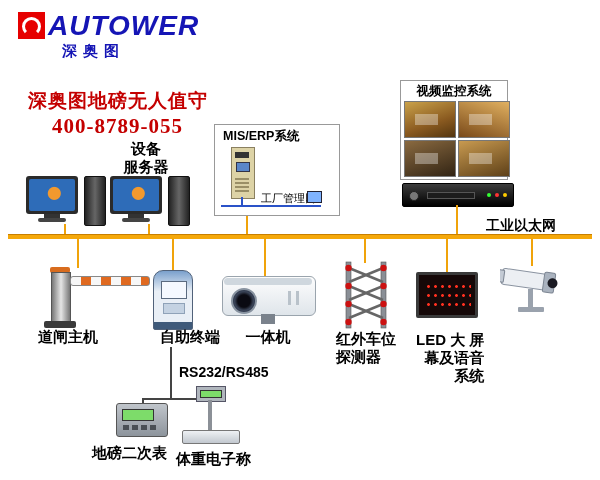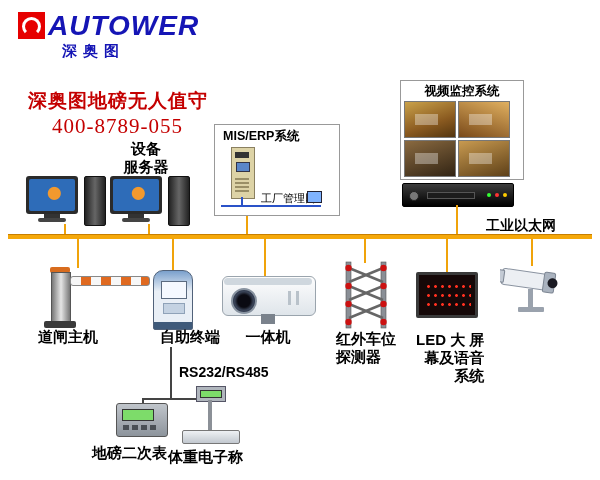--- a/index.html
+++ b/index.html
@@ -11,21 +11,21 @@
   .logo-row{display:flex;align-items:flex-start;}
   .logo-sq{width:27px;height:27px;background:#e60000;margin-right:3px;}
   .logo-sq span{display:block;width:13px;height:13px;margin:5px auto 0;border:3px solid #fff;
                 border-bottom-color:transparent;border-radius:50%;}
   .logo-text{font-size:28px;font-weight:bold;font-style:italic;color:#1515b5;letter-spacing:1px;line-height:27px;}
   .logo-cn{color:#1515b5;font-weight:bold;font-size:15px;letter-spacing:6px;padding-left:44px;margin-top:3px;}
 
   
   .red-title{font-family:"Liberation Serif","DejaVu Serif",serif;font-weight:bold;color:#c40000;
              font-size:19px;letter-spacing:1px;}
-  .red-phone{font-family:"Liberation Serif","DejaVu Serif",serif;font-weight:normal;color:#c40000;
+  .red-phone{font-family:"Liberation Serif","DejaVu Serif",serif;font-weight:bold;color:#c40000;
              font-size:21px;letter-spacing:1px;}
 
   
   .lbl{font-size:15px;font-weight:bold;color:#000;line-height:18px;white-space:nowrap;}
   .ctr{text-align:center;}
 
   
   .pc{width:80px;height:48px;}
   .pc .tower{position:absolute;right:0;top:0;width:20px;height:48px;background:linear-gradient(90deg,#222,#666,#222);
              border:1px solid #111;border-radius:2px;}
@@ -163,21 +163,21 @@
       <div class="bay"></div>
         <div class="scr"></div>
         <div class="vents"></div>
     </div>
     <div class="blue-v"></div>
     <div class="blue-h"></div>
     <div class="mis-net">工厂管理网</div>
     <div class="mini-mon"></div>
   </div>
 
-  <div class="abs frame" style="left:400px;top:80px;width:124px;height:100px;">
+  <div class="abs frame" style="left:400px;top:80px;width:108px;height:100px;">
     <div class="vid-title">视频监控系统</div>
     <div class="vid-grid">
       <div class="thumb t1">
           <i></i>
         </div>
       <div class="thumb t2">
           <i></i>
         </div>
       <div class="thumb t3">
           <i></i>
@@ -301,15 +301,15 @@
       <div class="b4"></div>
   </div>
   <div class="abs lbl" style="left:92px;top:444px;">地磅二次表</div>
 
   <div class="abs scale" style="left:182px;top:386px;">
     <div class="head"></div>
       <div class="hscr"></div>
       <div class="pole"></div>
       <div class="plat"></div>
   </div>
-  <div class="abs lbl" style="left:168px;top:450px;font-family:Liberation Mono, monospace;">体重电子称</div>
+  <div class="abs lbl" style="left:176px;top:450px;">体重电子称</div>
 
 </div>
 
 </body></html>

